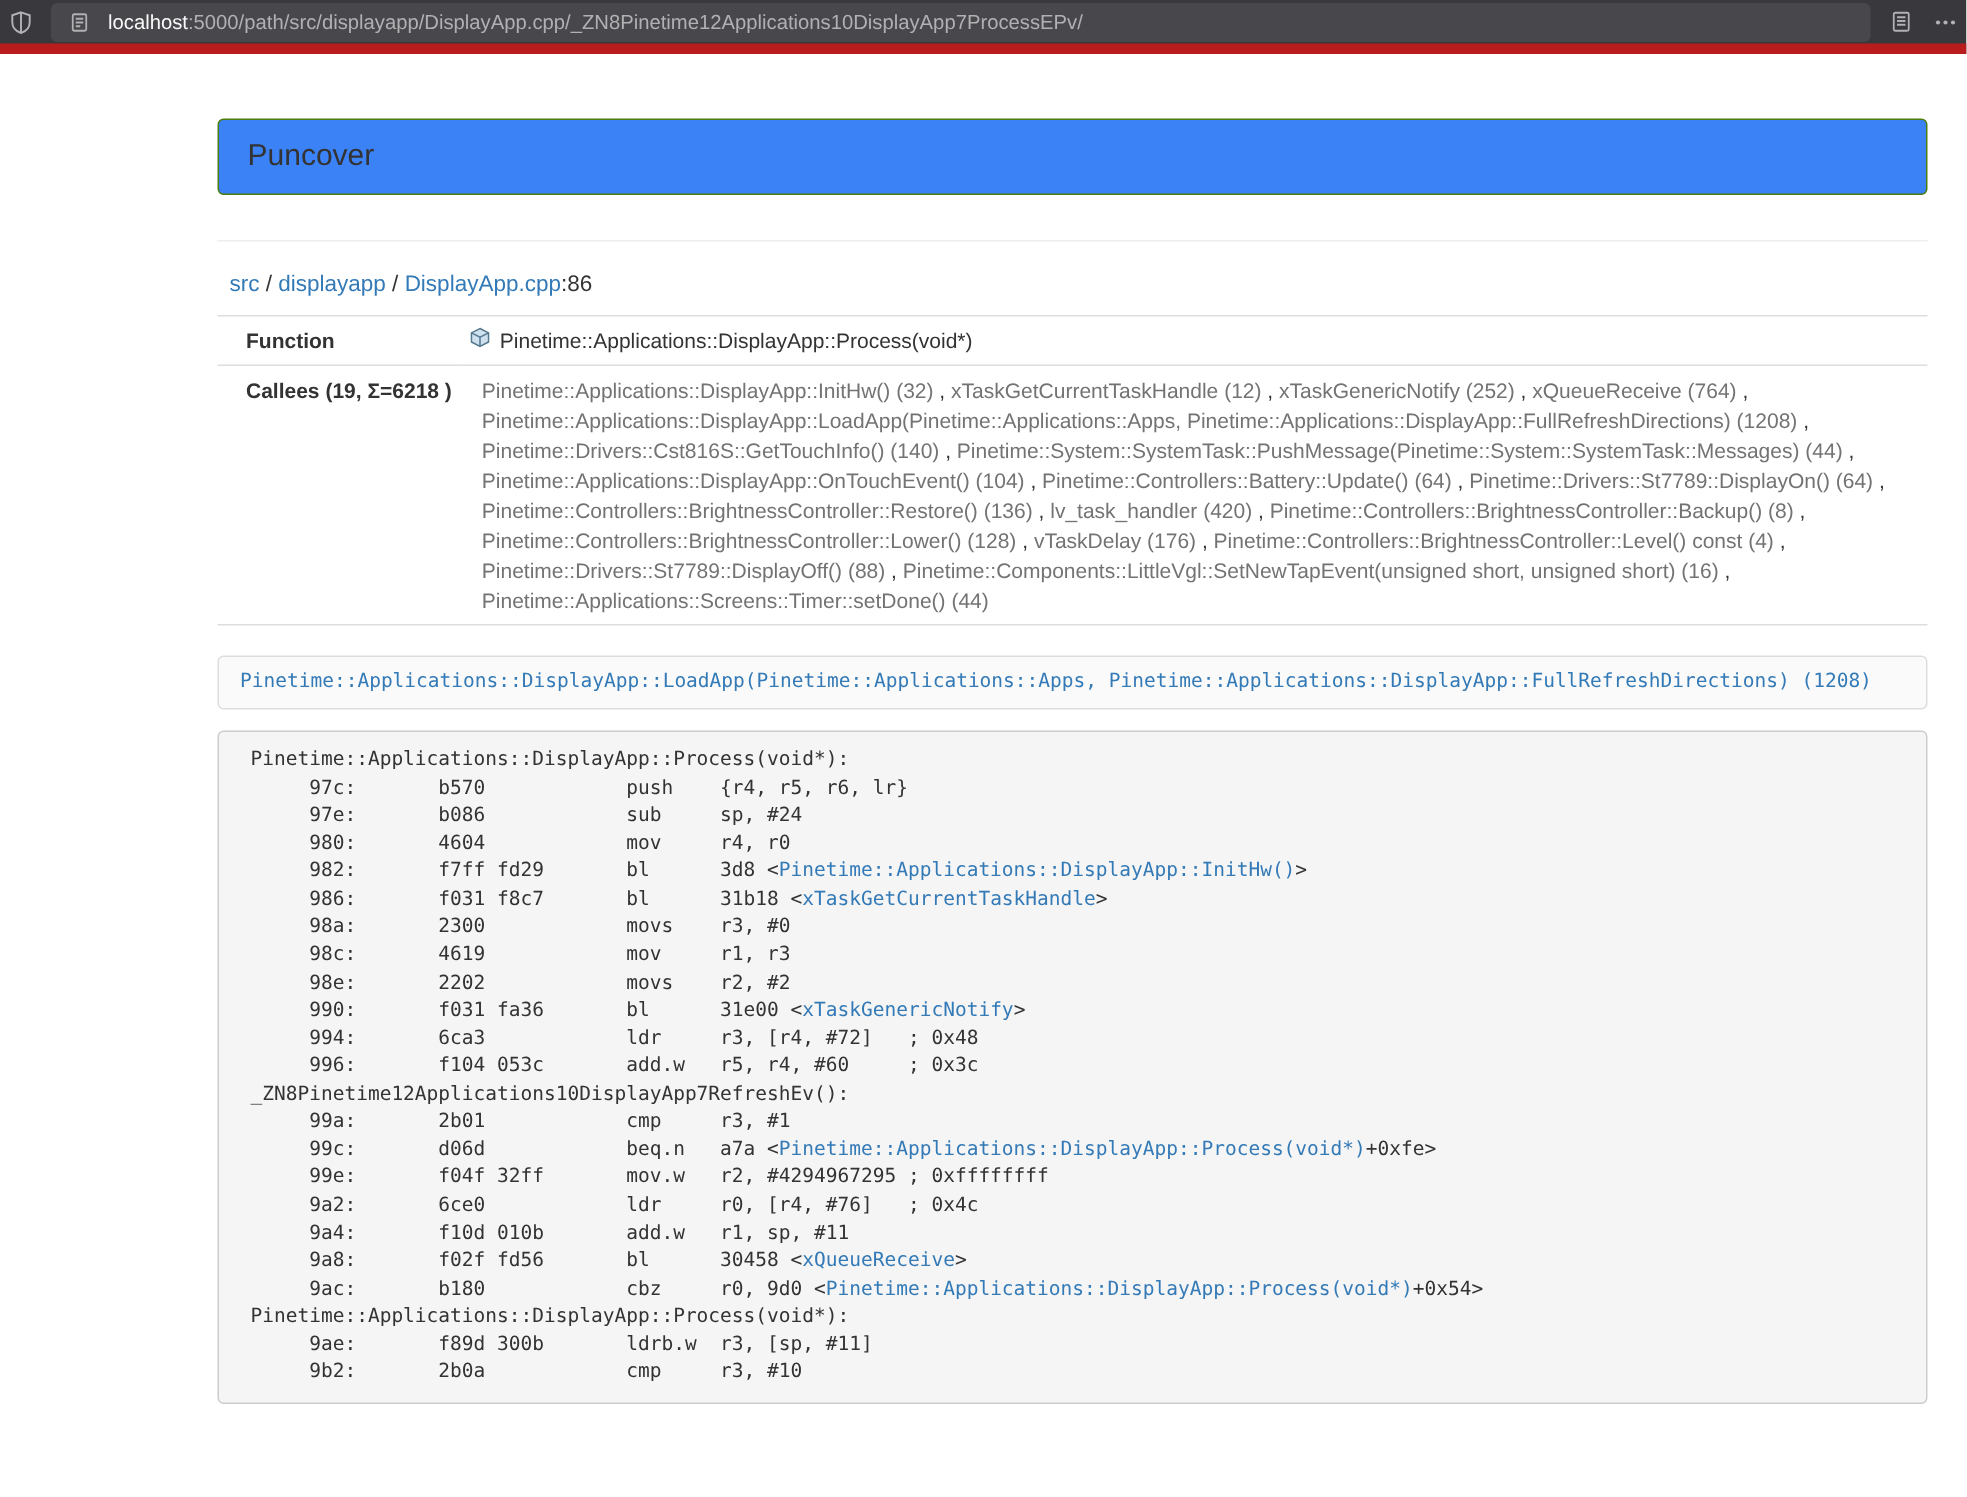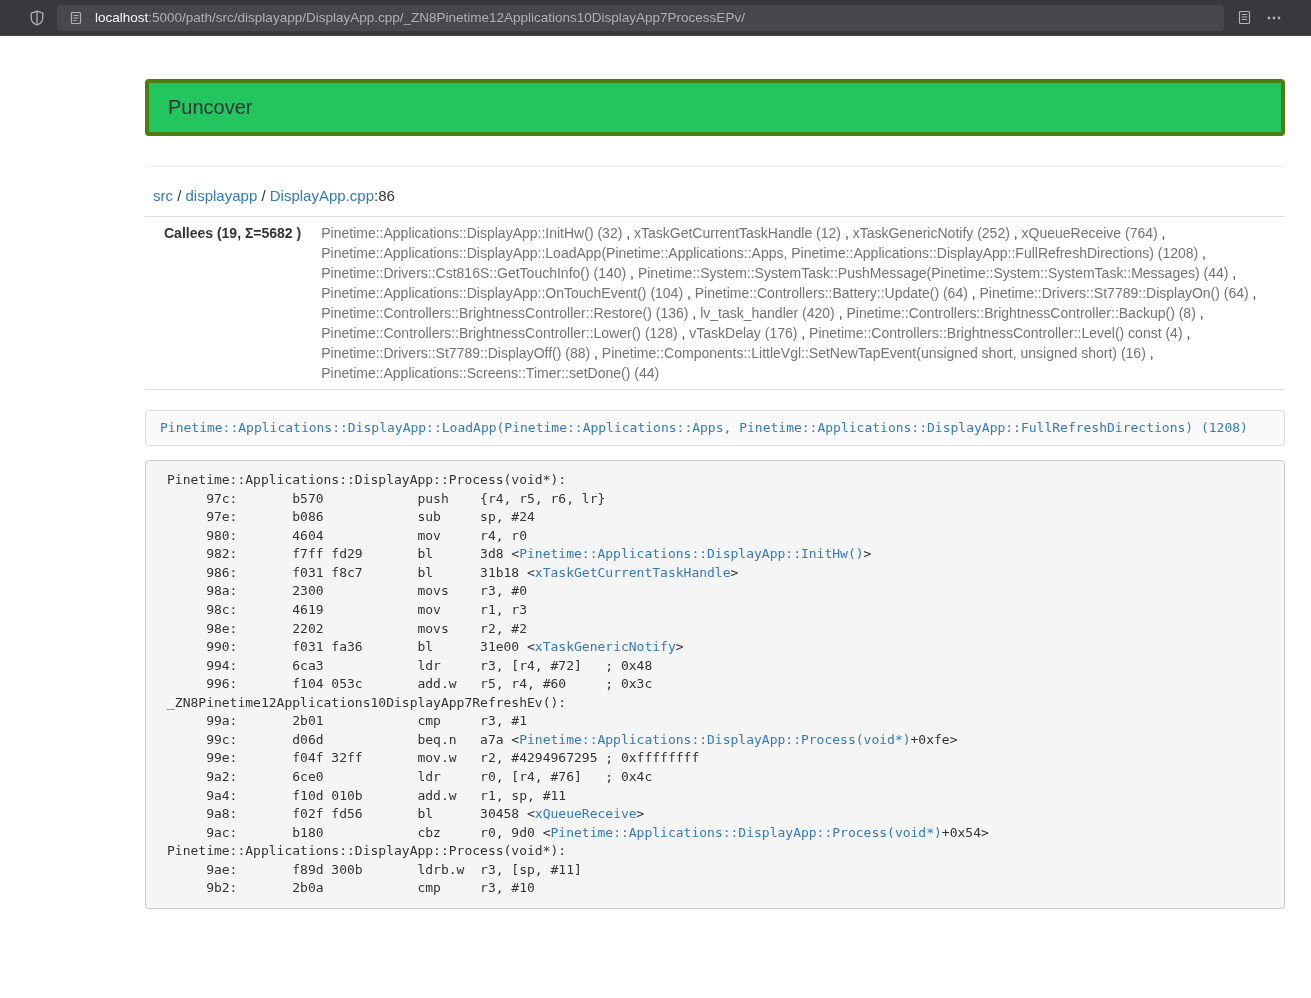--- a/index.html
+++ b/index.html
@@ -4,36 +4,36 @@
 <title>Puncover</title>
 <style>
   * { box-sizing: border-box; margin: 0; padding: 0; }
   html, body {
     width: 1311px; height: 998px; overflow: hidden;
     background: #ffffff; color: #333333;
     font-family: "Liberation Sans", sans-serif; font-size: 14px;
   }
   
   .topbar {
-    height: 36px; background: #38383d; border-bottom: 1px solid #b91c1c;
-    display: flex; align-items: center; padding: 0 27px; gap: 10px;
+    height: 36px; background: #38383d; border-bottom: 7px solid #b91c1c;
+    display: flex; align-items: center; padding: 0 4px; gap: 10px;
   }
   .tb-icon { display: inline-flex; align-items: center; justify-content: center;
     width: 20px; height: 20px; flex: none; color: #b1b1b3; }
   .urlfield {
     flex: 1; min-width: 0; height: 26px; background: #47474c; border-radius: 4px;
     display: flex; align-items: center; padding: 0 9px; gap: 9px;
   }
   .url { font-size: 13.5px; white-space: nowrap; overflow: hidden; }
   .url .host { color: #f9f9fa; }
   .url .rest { color: #b1b1b3; }
   
   .container { margin-left: 145px; width: 1140px; }
   .jumbo {
-    margin-top: 43px; background: #22c55e; border: 4px solid #4d7c0f;
+    margin-top: 43px; background: #3b82f6; border: 1px solid #4d7c0f;
     border-radius: 4px; padding: 13px 19px;
   }
   .jumbo-title { font-size: 20px; color: #333; }
   hr.rule { border: 0; border-top: 1px solid #eeeeee; margin: 30px 0 20px; }
   .crumbs { margin: 0 0 12px 8px; font-size: 15px; font-weight: normal; color: #333; }
   .crumbs a { color: #337ab7; text-decoration: none; }
   .crumbs .sep, .crumbs .suffix { color: #333; }
   
   table { border-collapse: collapse; }
   .outer { width: 100%; font-size: 14px; border-bottom: 1px solid #dddddd; }
@@ -111,21 +111,35 @@
     <div class="jumbo-title">Puncover</div>
   </div>
 
   <hr class="rule">
 
   <div class="crumbs"><a href="#">src</a><span class="sep"> / </span><a href="#">displayapp</a><span class="sep"> / </span><a href="#">DisplayApp.cpp</a><span class="suffix">:86</span></div>
 
   <table class="outer">
     <tbody>
       <tr>
-        <th class="rowlabel">Callees (19, Σ=5682 )</th>
+        <th class="rowlabel">Function</th>
+        <td class="fn-cell">
+          <span class="fn-flex">
+            <span>
+              <svg width="14" height="14" viewBox="0 0 14 14">
+                <path d="M7 1 L12.7 3.9 V10 L7 13 L1.3 10 V3.9 Z" fill="#cfe0ee" stroke="#55788f" stroke-width="1"></path>
+                <path d="M1.3 3.9 L7 6.8 L12.7 3.9 M7 6.8 V13" fill="none" stroke="#55788f" stroke-width="1"></path>
+              </svg>
+            </span>
+            <span>Pinetime::Applications::DisplayApp::Process(void*)</span>
+          </span>
+        </td>
+      </tr>
+      <tr>
+        <th class="rowlabel">Callees (19, Σ=6218 )</th>
         <td class="callees"><a href="#">Pinetime::Applications::DisplayApp::InitHw() (32)</a><span> , </span><a href="#">xTaskGetCurrentTaskHandle (12)</a><span> , </span><a href="#">xTaskGenericNotify (252)</a><span> , </span><a href="#">xQueueReceive (764)</a><span> , </span><a href="#">Pinetime::Applications::DisplayApp::LoadApp(Pinetime::Applications::Apps, Pinetime::Applications::DisplayApp::FullRefreshDirections) (1208)</a><span> , </span><a href="#">Pinetime::Drivers::Cst816S::GetTouchInfo() (140)</a><span> , </span><a href="#">Pinetime::System::SystemTask::PushMessage(Pinetime::System::SystemTask::Messages) (44)</a><span> , </span><a href="#">Pinetime::Applications::DisplayApp::OnTouchEvent() (104)</a><span> , </span><a href="#">Pinetime::Controllers::Battery::Update() (64)</a><span> , </span><a href="#">Pinetime::Drivers::St7789::DisplayOn() (64)</a><span> , </span><a href="#">Pinetime::Controllers::BrightnessController::Restore() (136)</a><span> , </span><a href="#">lv_task_handler (420)</a><span> , </span><a href="#">Pinetime::Controllers::BrightnessController::Backup() (8)</a><span> , </span><a href="#">Pinetime::Controllers::BrightnessController::Lower() (128)</a><span> , </span><a href="#">vTaskDelay (176)</a><span> , </span><a href="#">Pinetime::Controllers::BrightnessController::Level() const (4)</a><span> , </span><a href="#">Pinetime::Drivers::St7789::DisplayOff() (88)</a><span> , </span><a href="#">Pinetime::Components::LittleVgl::SetNewTapEvent(unsigned short, unsigned short) (16)</a><span> , </span><a href="#">Pinetime::Applications::Screens::Timer::setDone() (44)</a></td>
       </tr>
     </tbody>
   </table>
 
   <div class="highlight">
     <a href="#">Pinetime::Applications::DisplayApp::LoadApp(Pinetime::Applications::Apps, Pinetime::Applications::DisplayApp::FullRefreshDirections) (1208)</a>
   </div>
 
   <pre class="code">Pinetime::Applications::DisplayApp::Process(void*):

